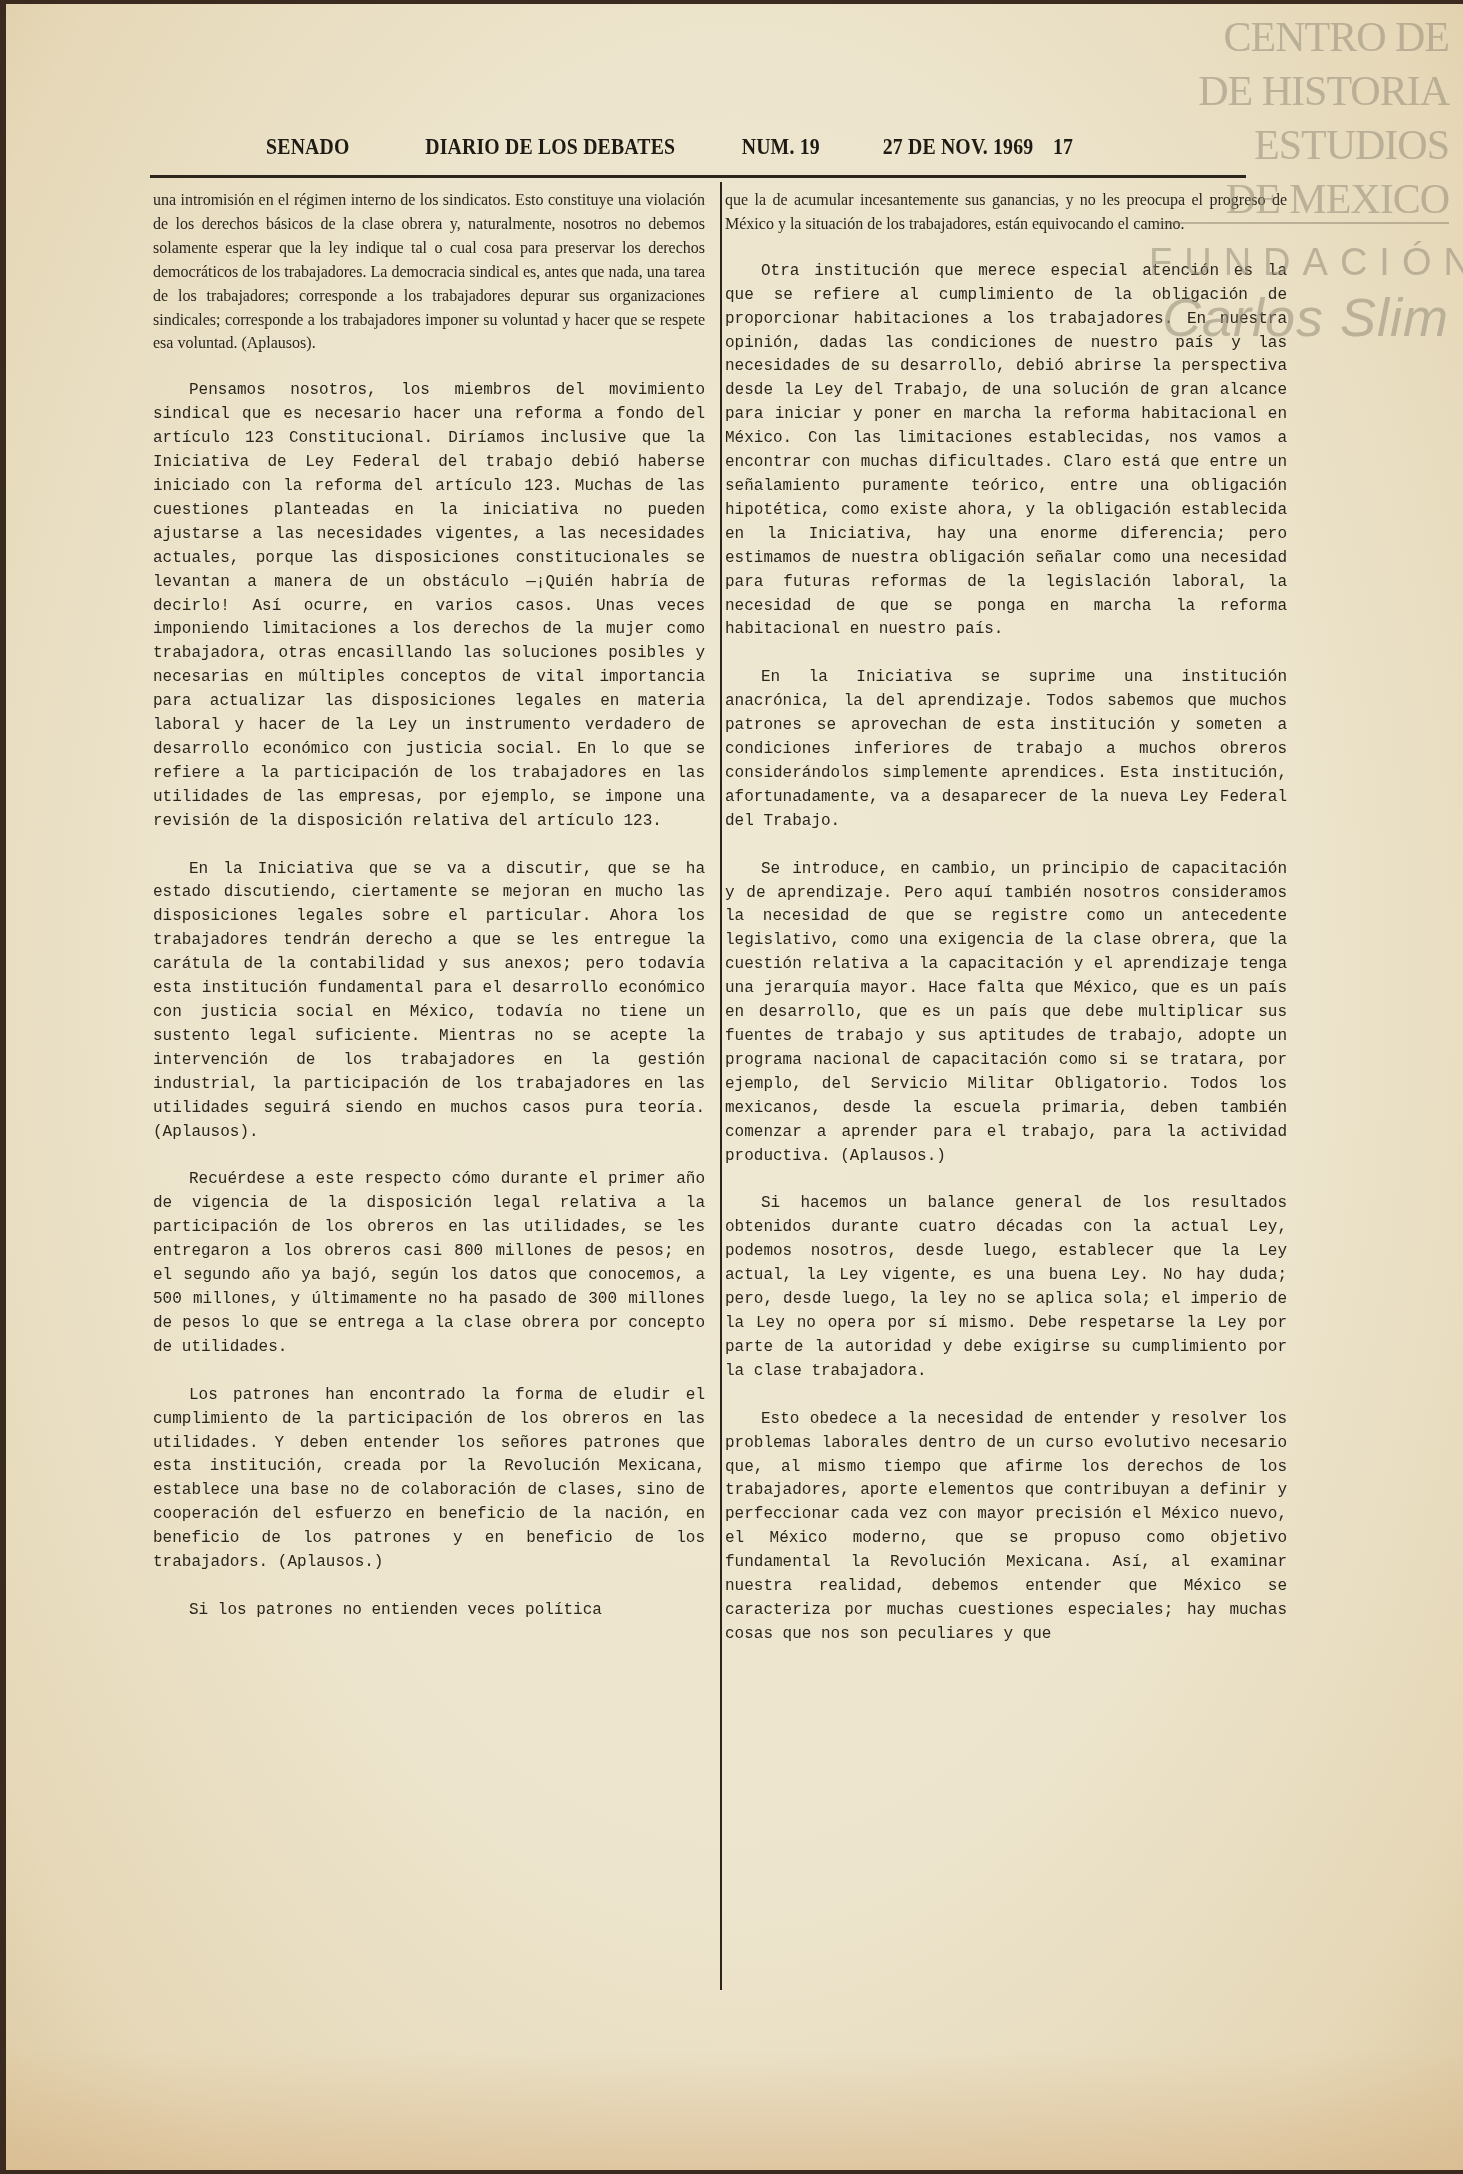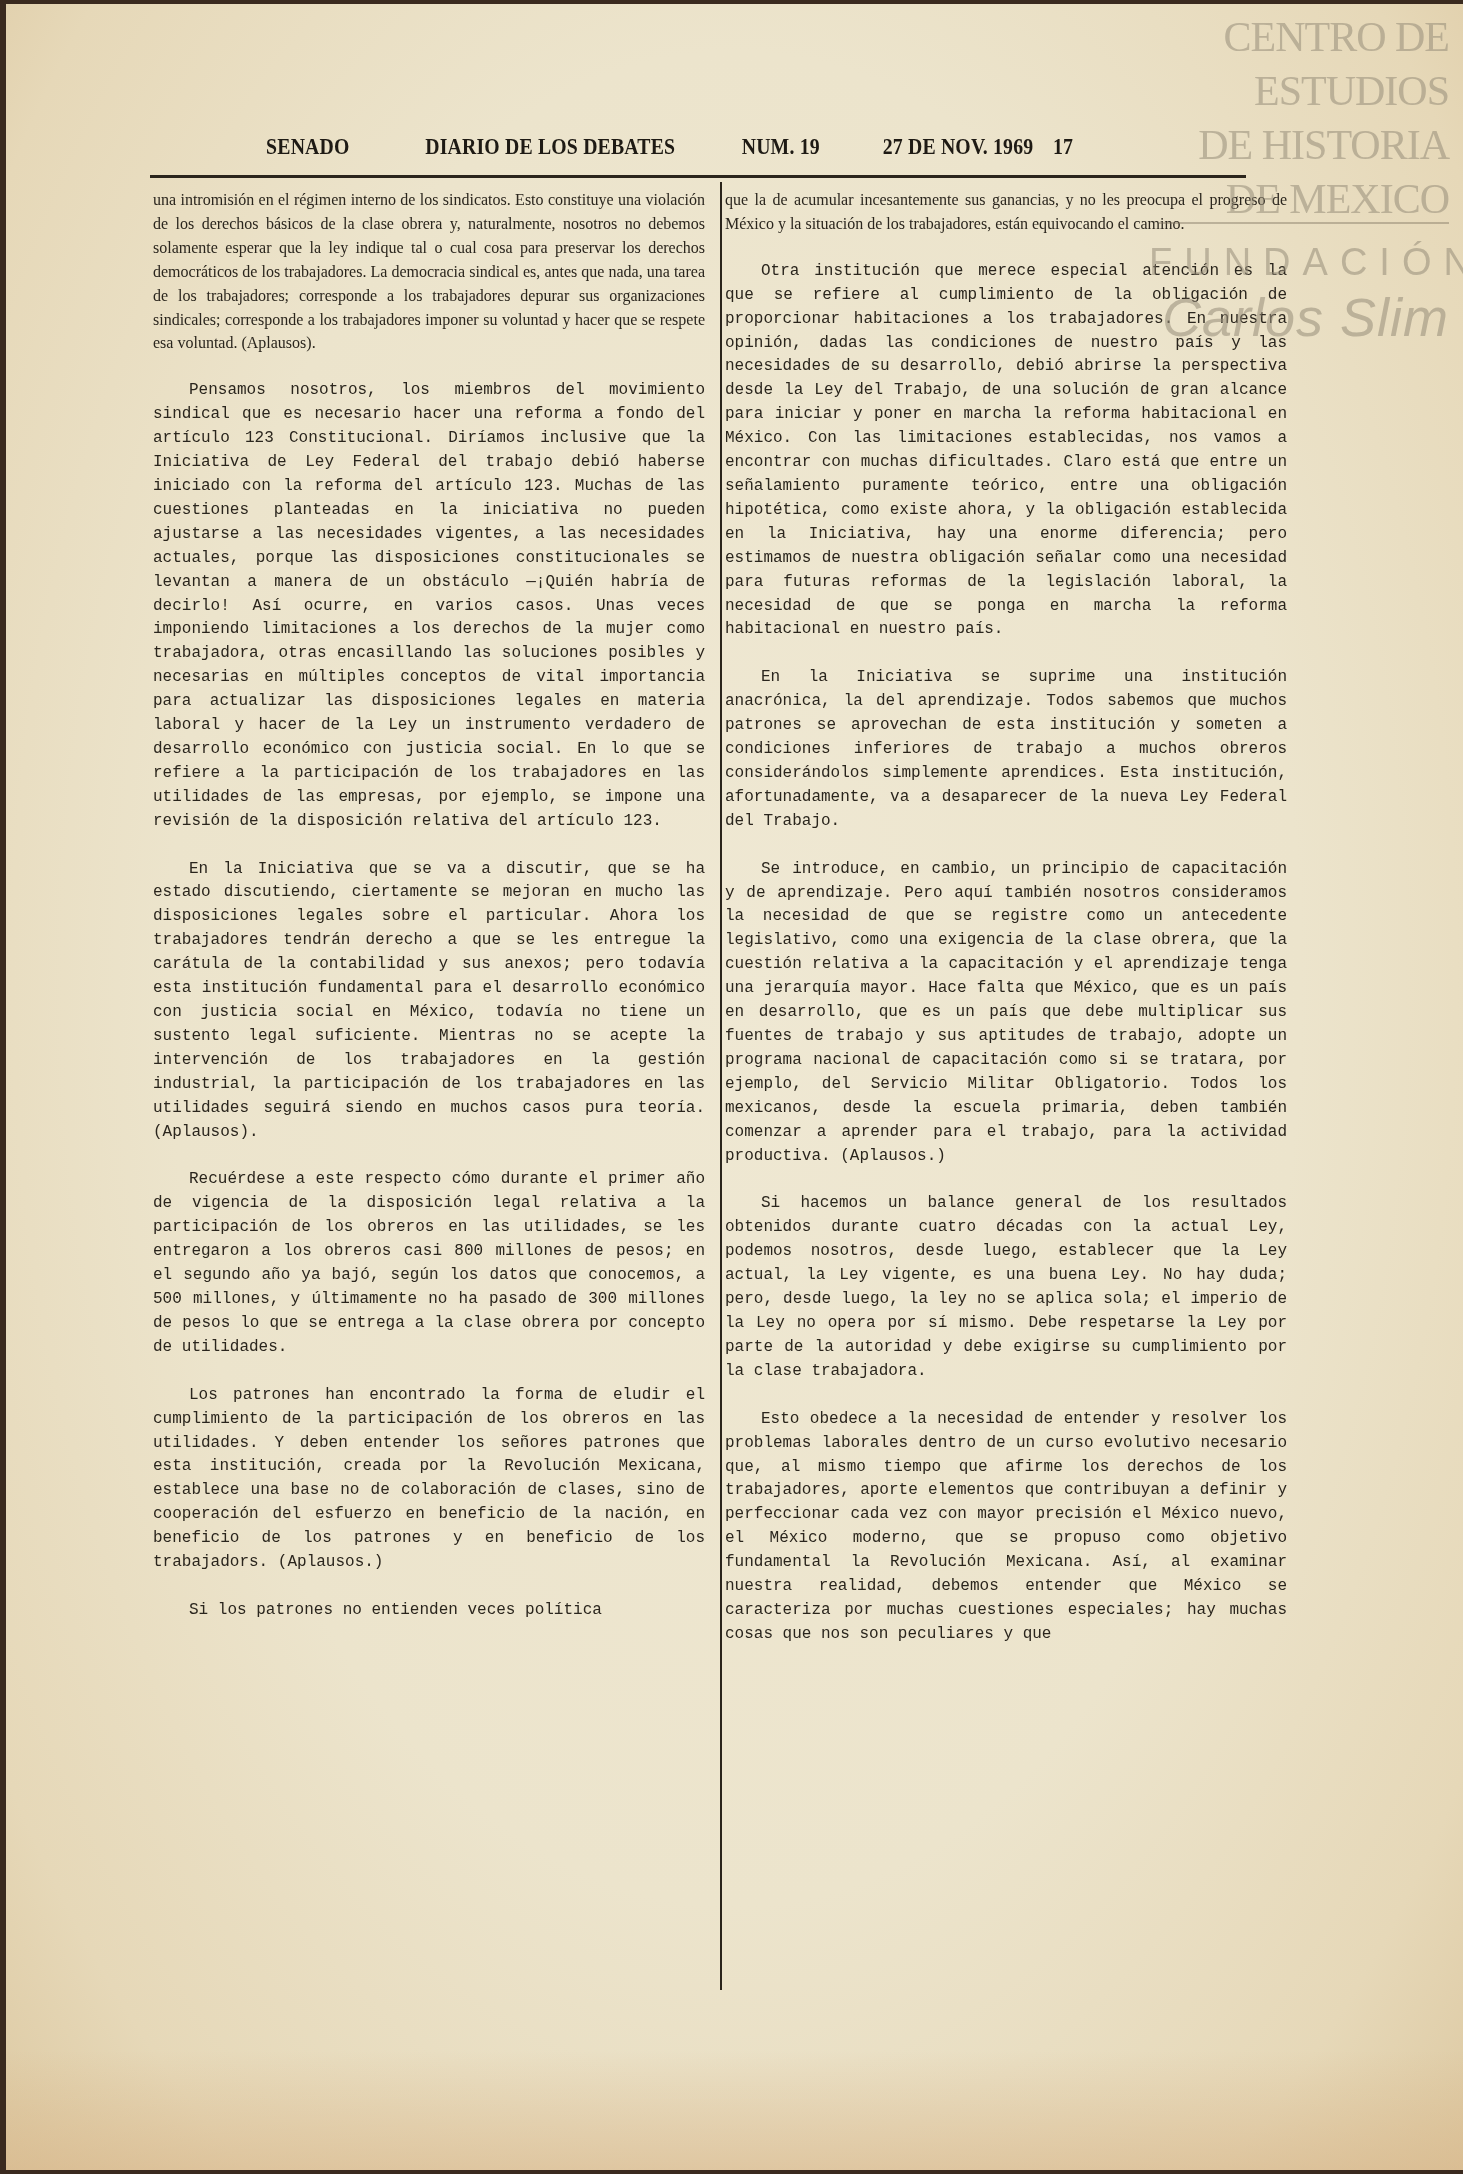--- a/index.html
+++ b/index.html
@@ -96,20 +96,20 @@
     <p class="first">que la de acumular incesantemente sus ganancias, y no les preocupa el progreso de México y la situación de los trabajadores, están equivocando el camino.</p>
     <p class="indent">Otra institución que merece especial atención es la que se refiere al cumplimiento de la obligación de proporcionar habitaciones a los trabajadores. En nuestra opinión, dadas las condiciones de nuestro país y las necesidades de su desarrollo, debió abrirse la perspectiva desde la Ley del Trabajo, de una solución de gran alcance para iniciar y poner en marcha la reforma habitacional en México. Con las limitaciones establecidas, nos vamos a encontrar con muchas dificultades. Claro está que entre un señalamiento puramente teórico, entre una obligación hipotética, como existe ahora, y la obligación establecida en la Iniciativa, hay una enorme diferencia; pero estimamos de nuestra obligación señalar como una necesidad para futuras reformas de la legislación laboral, la necesidad de que se ponga en marcha la reforma habitacional en nuestro país.</p>
     <p class="indent">En la Iniciativa se suprime una institución anacrónica, la del aprendizaje. Todos sabemos que muchos patrones se aprovechan de esta institución y someten a condiciones inferiores de trabajo a muchos obreros considerándolos simplemente aprendices. Esta institución, afortunadamente, va a desaparecer de la nueva Ley Federal del Trabajo.</p>
     <p class="indent">Se introduce, en cambio, un principio de capacitación y de aprendizaje. Pero aquí también nosotros consideramos la necesidad de que se registre como un antecedente legislativo, como una exigencia de la clase obrera, que la cuestión relativa a la capacitación y el aprendizaje tenga una jerarquía mayor. Hace falta que México, que es un país en desarrollo, que es un país que debe multiplicar sus fuentes de trabajo y sus aptitudes de trabajo, adopte un programa nacional de capacitación como si se tratara, por ejemplo, del Servicio Militar Obligatorio. Todos los mexicanos, desde la escuela primaria, deben también comenzar a aprender para el trabajo, para la actividad productiva. (Aplausos.)</p>
     <p class="indent">Si hacemos un balance general de los resultados obtenidos durante cuatro décadas con la actual Ley, podemos nosotros, desde luego, establecer que la Ley actual, la Ley vigente, es una buena Ley. No hay duda; pero, desde luego, la ley no se aplica sola; el imperio de la Ley no opera por sí mismo. Debe respetarse la Ley por parte de la autoridad y debe exigirse su cumplimiento por la clase trabajadora.</p>
     <p class="indent">Esto obedece a la necesidad de entender y resolver los problemas laborales dentro de un curso evolutivo necesario que, al mismo tiempo que afirme los derechos de los trabajadores, aporte elementos que contribuyan a definir y perfeccionar cada vez con mayor precisión el México nuevo, el México moderno, que se propuso como objetivo fundamental la Revolución Mexicana. Así, al examinar nuestra realidad, debemos entender que México se caracteriza por muchas cuestiones especiales; hay muchas cosas que nos son peculiares y que</p>
   </div>
 
   <div class="watermark">
     <div class="wm-line">CENTRO DE</div>
+    <div class="wm-line">DE HISTORIA</div>
     <div class="wm-line">ESTUDIOS</div>
-    <div class="wm-line">DE HISTORIA</div>
     <div class="wm-line">DE MEXICO</div>
     <div class="wm-rule"></div>
     <div class="wm-fund">FUNDACIÓN</div>
     <div class="wm-sign">Carlos Slim</div>
   </div>
 </div>
 
 </body></html>

